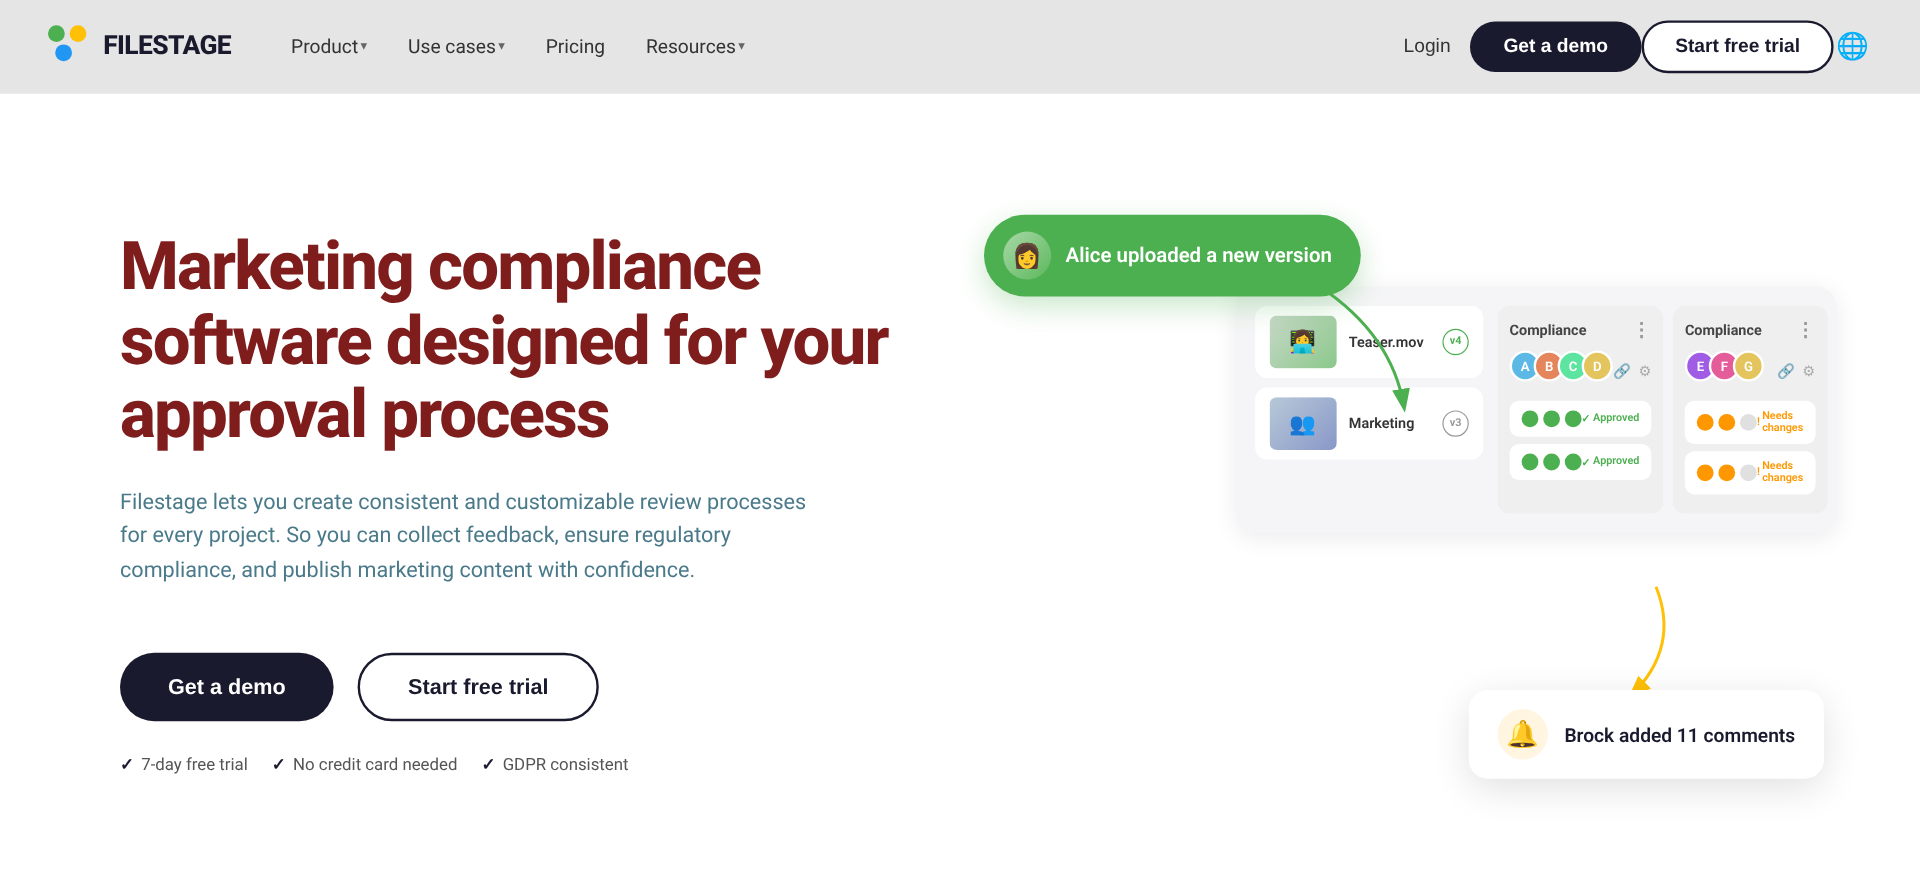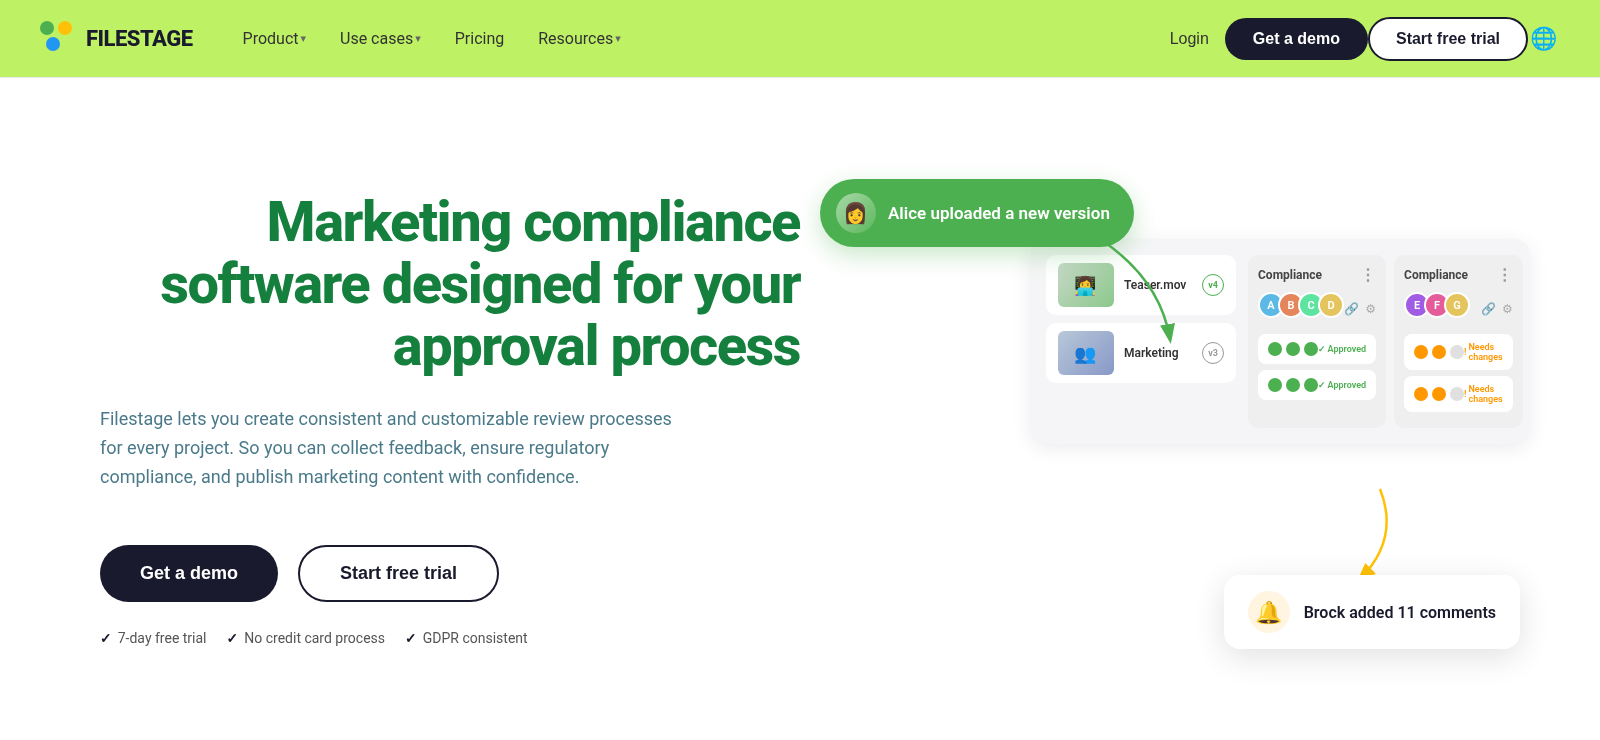--- a/index.html
+++ b/index.html
@@ -2,21 +2,21 @@
 <html><head>
   <meta charset="utf-8">
   <style>
     * { margin: 0; padding: 0; box-sizing: border-box; }
     body { font-family: -apple-system, BlinkMacSystemFont, 'Segoe UI', Roboto, sans-serif; background: #fff; width: 1600px; min-height: 740px; overflow-x: hidden; }
 
     
     .navbar {
       display: flex; align-items: center; justify-content: space-between;
       padding: 0 40px; height: 78px; border-bottom: 1px solid #e8e8e8;
-      background: #bef264; position: relative; z-index: 10;
+      background: #e5e5e5; position: relative; z-index: 10;
     }
     .navbar-left { display: flex; align-items: center; gap: 36px; }
     .logo { display: flex; align-items: center; gap: 10px; font-weight: 800; font-size: 20px; color: #1a1a2e; letter-spacing: -0.5px; }
     .logo-icon { width: 36px; height: 36px; position: relative; }
     .logo-dot { position: absolute; width: 14px; height: 14px; border-radius: 50%; }
     .dot-green { background: #4CAF50; top: 0; left: 0; }
     .dot-yellow { background: #FFC107; top: 0; left: 18px; }
     .dot-blue { background: #2196F3; top: 16px; left: 6px; }
     .logo-text { font-size: 22px; font-weight: 800; color: #1a1a2e; letter-spacing: -0.5px; }
 
@@ -45,22 +45,22 @@
     .hero {
       display: flex; align-items: center;
       padding: 60px 80px 40px 100px;
       min-height: 662px;
       position: relative;
     }
     .hero-left { flex: 0 0 55%; max-width: 700px; }
     .hero-right { flex: 1; position: relative; display: flex; justify-content: center; align-items: center; min-height: 520px; }
 
     .hero-title {
-      font-size: 56px; font-weight: 800; color: #15803d; line-height: 1.1;
-      margin-bottom: 28px; letter-spacing: -1.5px; text-align: right;
+      font-size: 56px; font-weight: 800; color: #7f1d1d; line-height: 1.1;
+      margin-bottom: 28px; letter-spacing: -1.5px;
     }
     .hero-desc {
       font-size: 18px; color: #4a7a8a; line-height: 1.6; margin-bottom: 53px;
       max-width: 580px;
     }
     .hero-buttons { display: flex; gap: 20px; margin-bottom: 28px; }
     .btn-demo-hero {
       background: #1a1a2e; color: #fff; border: none; border-radius: 50px;
       padding: 18px 40px; font-size: 18px; font-weight: 700; cursor: pointer;
     }
@@ -255,21 +255,21 @@
       <button class="btn-demo-hero">Get a demo</button>
       <button class="btn-trial-hero">Start free trial</button>
     </div>
     <div class="hero-badges">
       <div class="badge-item">
         <span class="check-mark">✓</span>
         <span>7-day free trial</span>
       </div>
       <div class="badge-item">
         <span class="check-mark">✓</span>
-        <span>No credit card process</span>
+        <span>No credit card needed</span>
       </div>
       <div class="badge-item">
         <span class="check-mark">✓</span>
         <span>GDPR consistent</span>
       </div>
     </div>
   </div>
 
   <div class="hero-right">
     <div class="hero-illustration">

